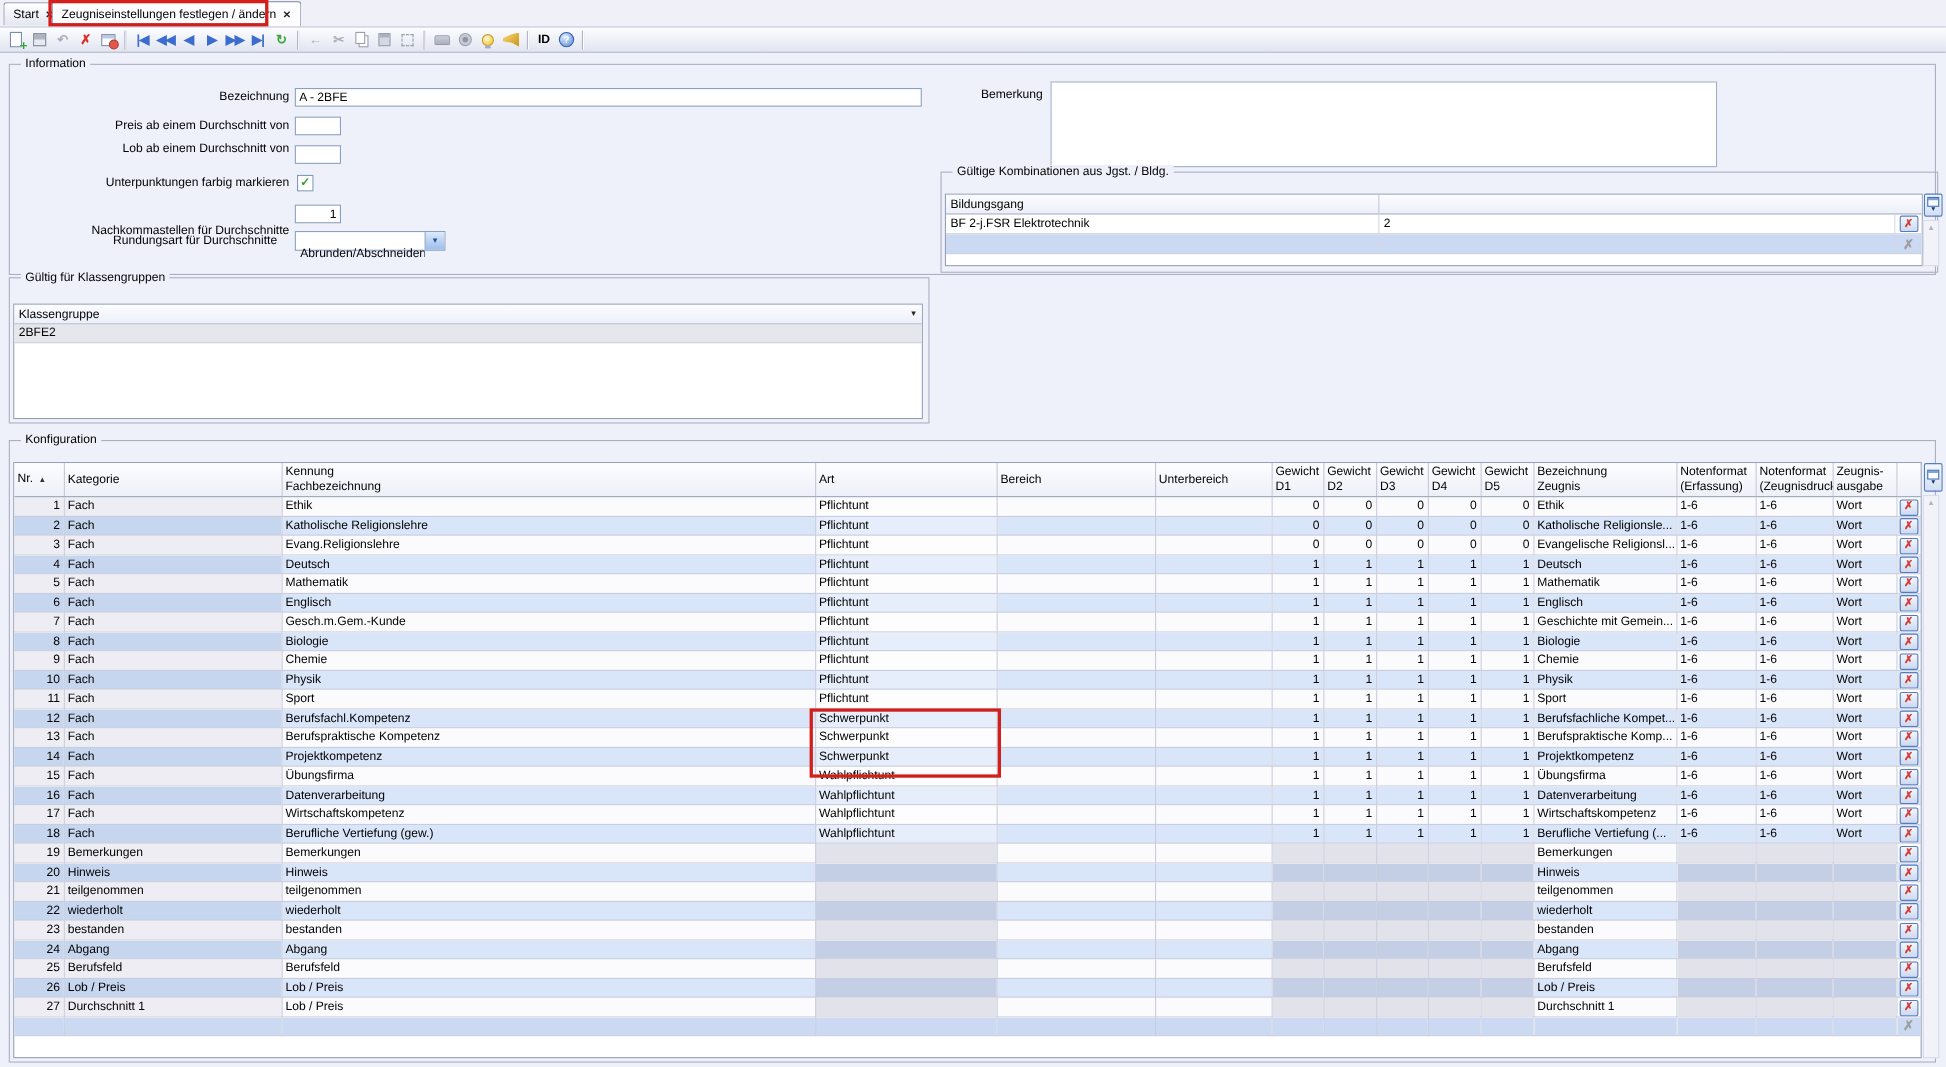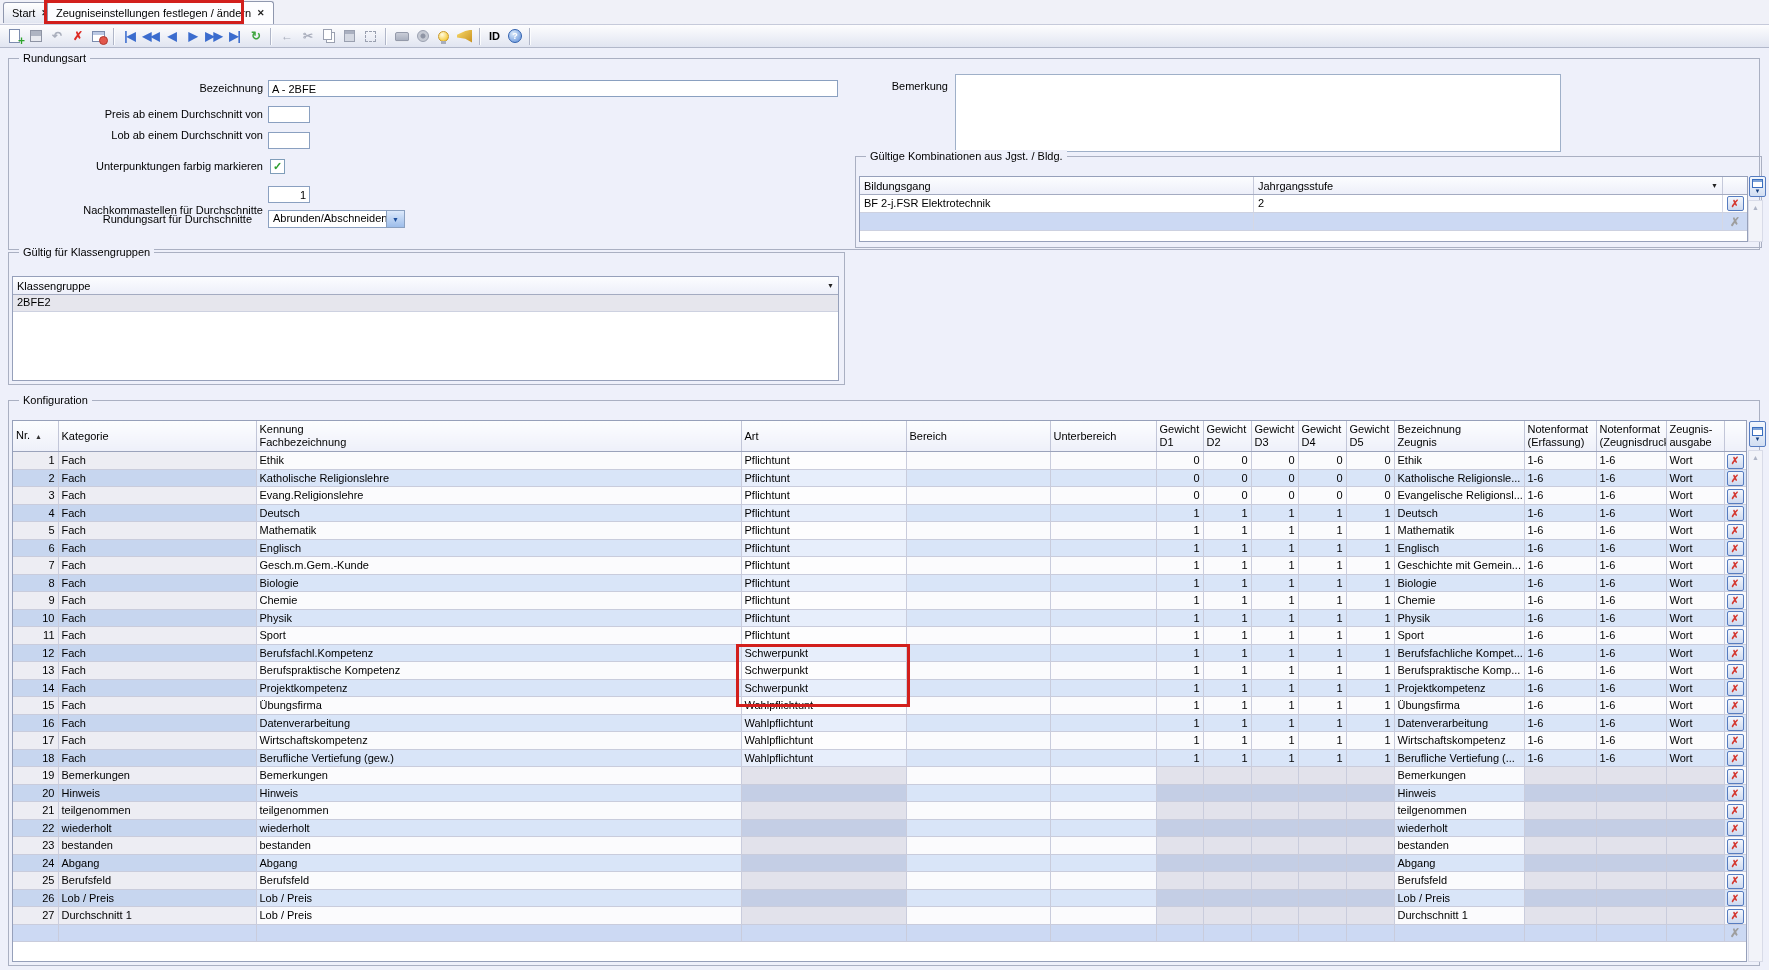--- a/index.html
+++ b/index.html
@@ -36,21 +36,21 @@
 
   
   .gbox{position:absolute;border:1px solid #aab0c2;box-sizing:border-box}
   .glegend{position:absolute;top:-7px;left:10px;background:#eef0fa;padding:0 4px;line-height:13px;white-space:nowrap}
 
   
   .flabel{position:absolute;text-align:right;white-space:nowrap}
   .tbox{position:absolute;height:17px;border:1px solid #8aa0c0;background:#fff;font-family:inherit;font-size:11px;padding:0 3px;box-sizing:border-box}
   .checkbox{position:absolute;width:13px;height:13px;border:1px solid #7f9db9;background:#fff;display:flex;align-items:center;justify-content:center;font-size:11px;font-weight:bold;color:#2f9e2f;line-height:11px}
   .combo{position:absolute;height:18px;border:1px solid #8aa0c0;background:#fff;display:flex;box-sizing:border-box}
-  .combo-text{flex:1;padding:1px 4px;white-space:nowrap;overflow:hidden}
+  .combo-text{flex:1;padding:14px 4px;white-space:nowrap;overflow:hidden}
   .combo-btn{width:17px;background:linear-gradient(#dce9fb,#9dbdea);border-left:1px solid #8aa0c0;display:flex;align-items:center;justify-content:center;font-size:7px;color:#1d4e9c}
   textarea.memo{position:absolute;border:1px solid #9fb0c8;background:#fff;resize:none;font-family:inherit;font-size:11px;box-sizing:border-box}
 
   
   .panel{position:absolute;background:#fff;border:1px solid #96a0ba;box-sizing:border-box;overflow:hidden}
   .ghead{display:flex;background:linear-gradient(#fcfdff,#edeff9);border-bottom:1px solid #a4abc1;height:18px;box-sizing:border-box}
   .hcell{padding:2px 4px;border-right:1px solid #c5c9da;box-sizing:border-box;display:flex;justify-content:space-between;align-items:center;white-space:nowrap;overflow:hidden}
   .harrow{font-size:7px;color:#222;margin-left:4px}
   .krow{display:flex;height:18px;border-bottom:1px solid #cdd1e0;box-sizing:border-box}
   .krow.sel{background:#ccd9f3}
@@ -150,21 +150,21 @@
       </button>
       <span class="tb-sep"></span>
       <button class="tb-btn tb-text">ID</button>
       <button class="tb-btn">
         <span class="ic ic-help"></span>
       </button>
       <span class="tb-sep"></span>
     </div>
 
   <div class="gbox" style="left:8px;top:58px;width:1752px;height:192px">
-    <span class="glegend">Rundungsart</span>
+    <span class="glegend">Information</span>
   </div>
 
   <span class="flabel" style="left:60px;top:82px;width:203px">Bezeichnung</span>
   <input class="tbox" style="left: 268px; top: 80px; width: 570px;" value="A - 2BFE">
 
   <span class="flabel" style="left:60px;top:108px;width:203px">Preis ab einem Durchschnitt von</span>
   <input class="tbox" style="left: 268px; top: 106px; width: 42px;" value="">
 
   <span class="flabel" style="left:60px;top:129px;width:203px">Lob ab einem Durchschnitt von</span>
   <input class="tbox" style="left: 268px; top: 132px; width: 42px;" value="">
@@ -184,24 +184,20 @@
   <span class="flabel" style="left:848px;top:80px;width:100px">Bemerkung</span>
   <textarea class="memo" style="left: 955px; top: 74px; width: 606px; height: 78px;"></textarea>
 
   <div class="gbox" style="left:855px;top:156px;width:907px;height:92px">
     <span class="glegend">Gültige Kombinationen aus Jgst. / Bldg.</span>
   </div>
   <div class="panel" style="left:859px;top:176px;width:889px;height:66px">
     <div class="ghead">
       <div class="hcell" style="width:394px">
           <span>Bildungsgang</span>
-        </div>
-      <div class="hcell" style="width:469px">
-          <span>Jahrgangsstufe</span>
-          <span class="harrow">▼</span>
         </div>
       <div class="hcell" style="width:24px;border-right:none"></div>
     </div>
     <div id="komb-body">
         <div class="krow">
           <div class="kc" style="width: 394px;">BF 2-j.FSR Elektrotechnik</div>
           <div class="kc" style="width: 469px;">2</div>
           <div class="kc delc" style="width: 24px;">
             <button class="del-btn">✗</button>
           </div>

